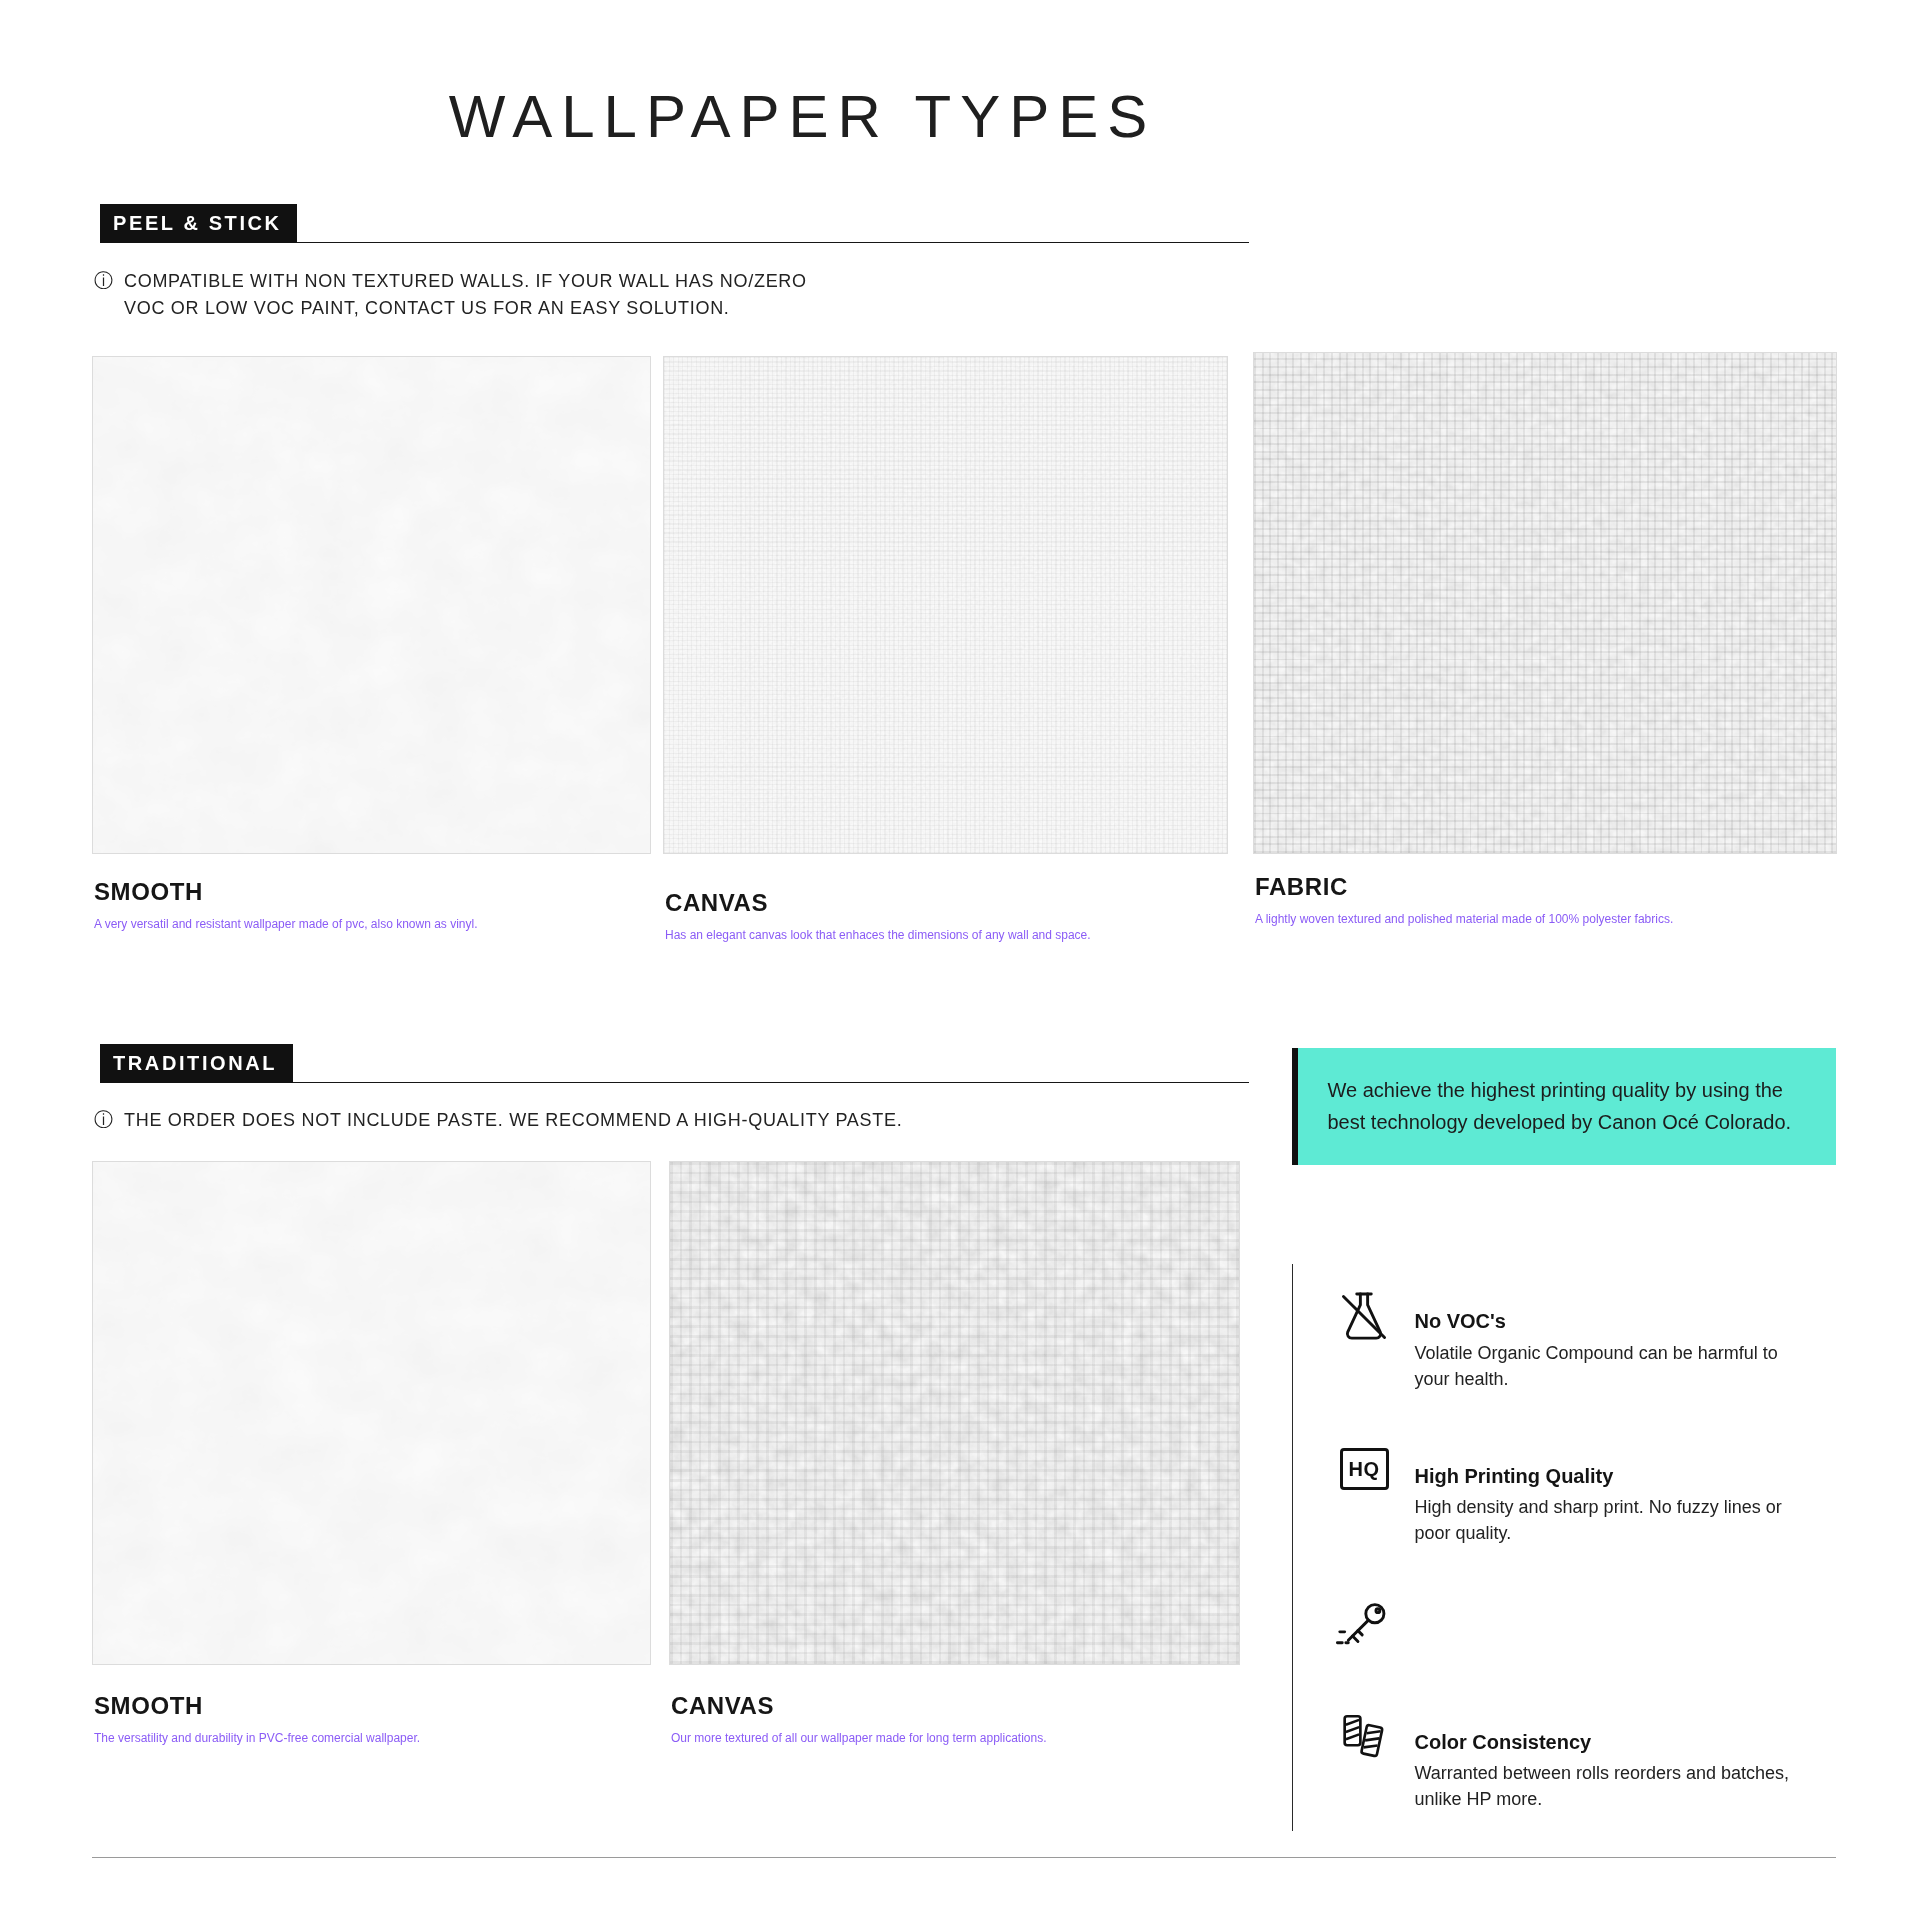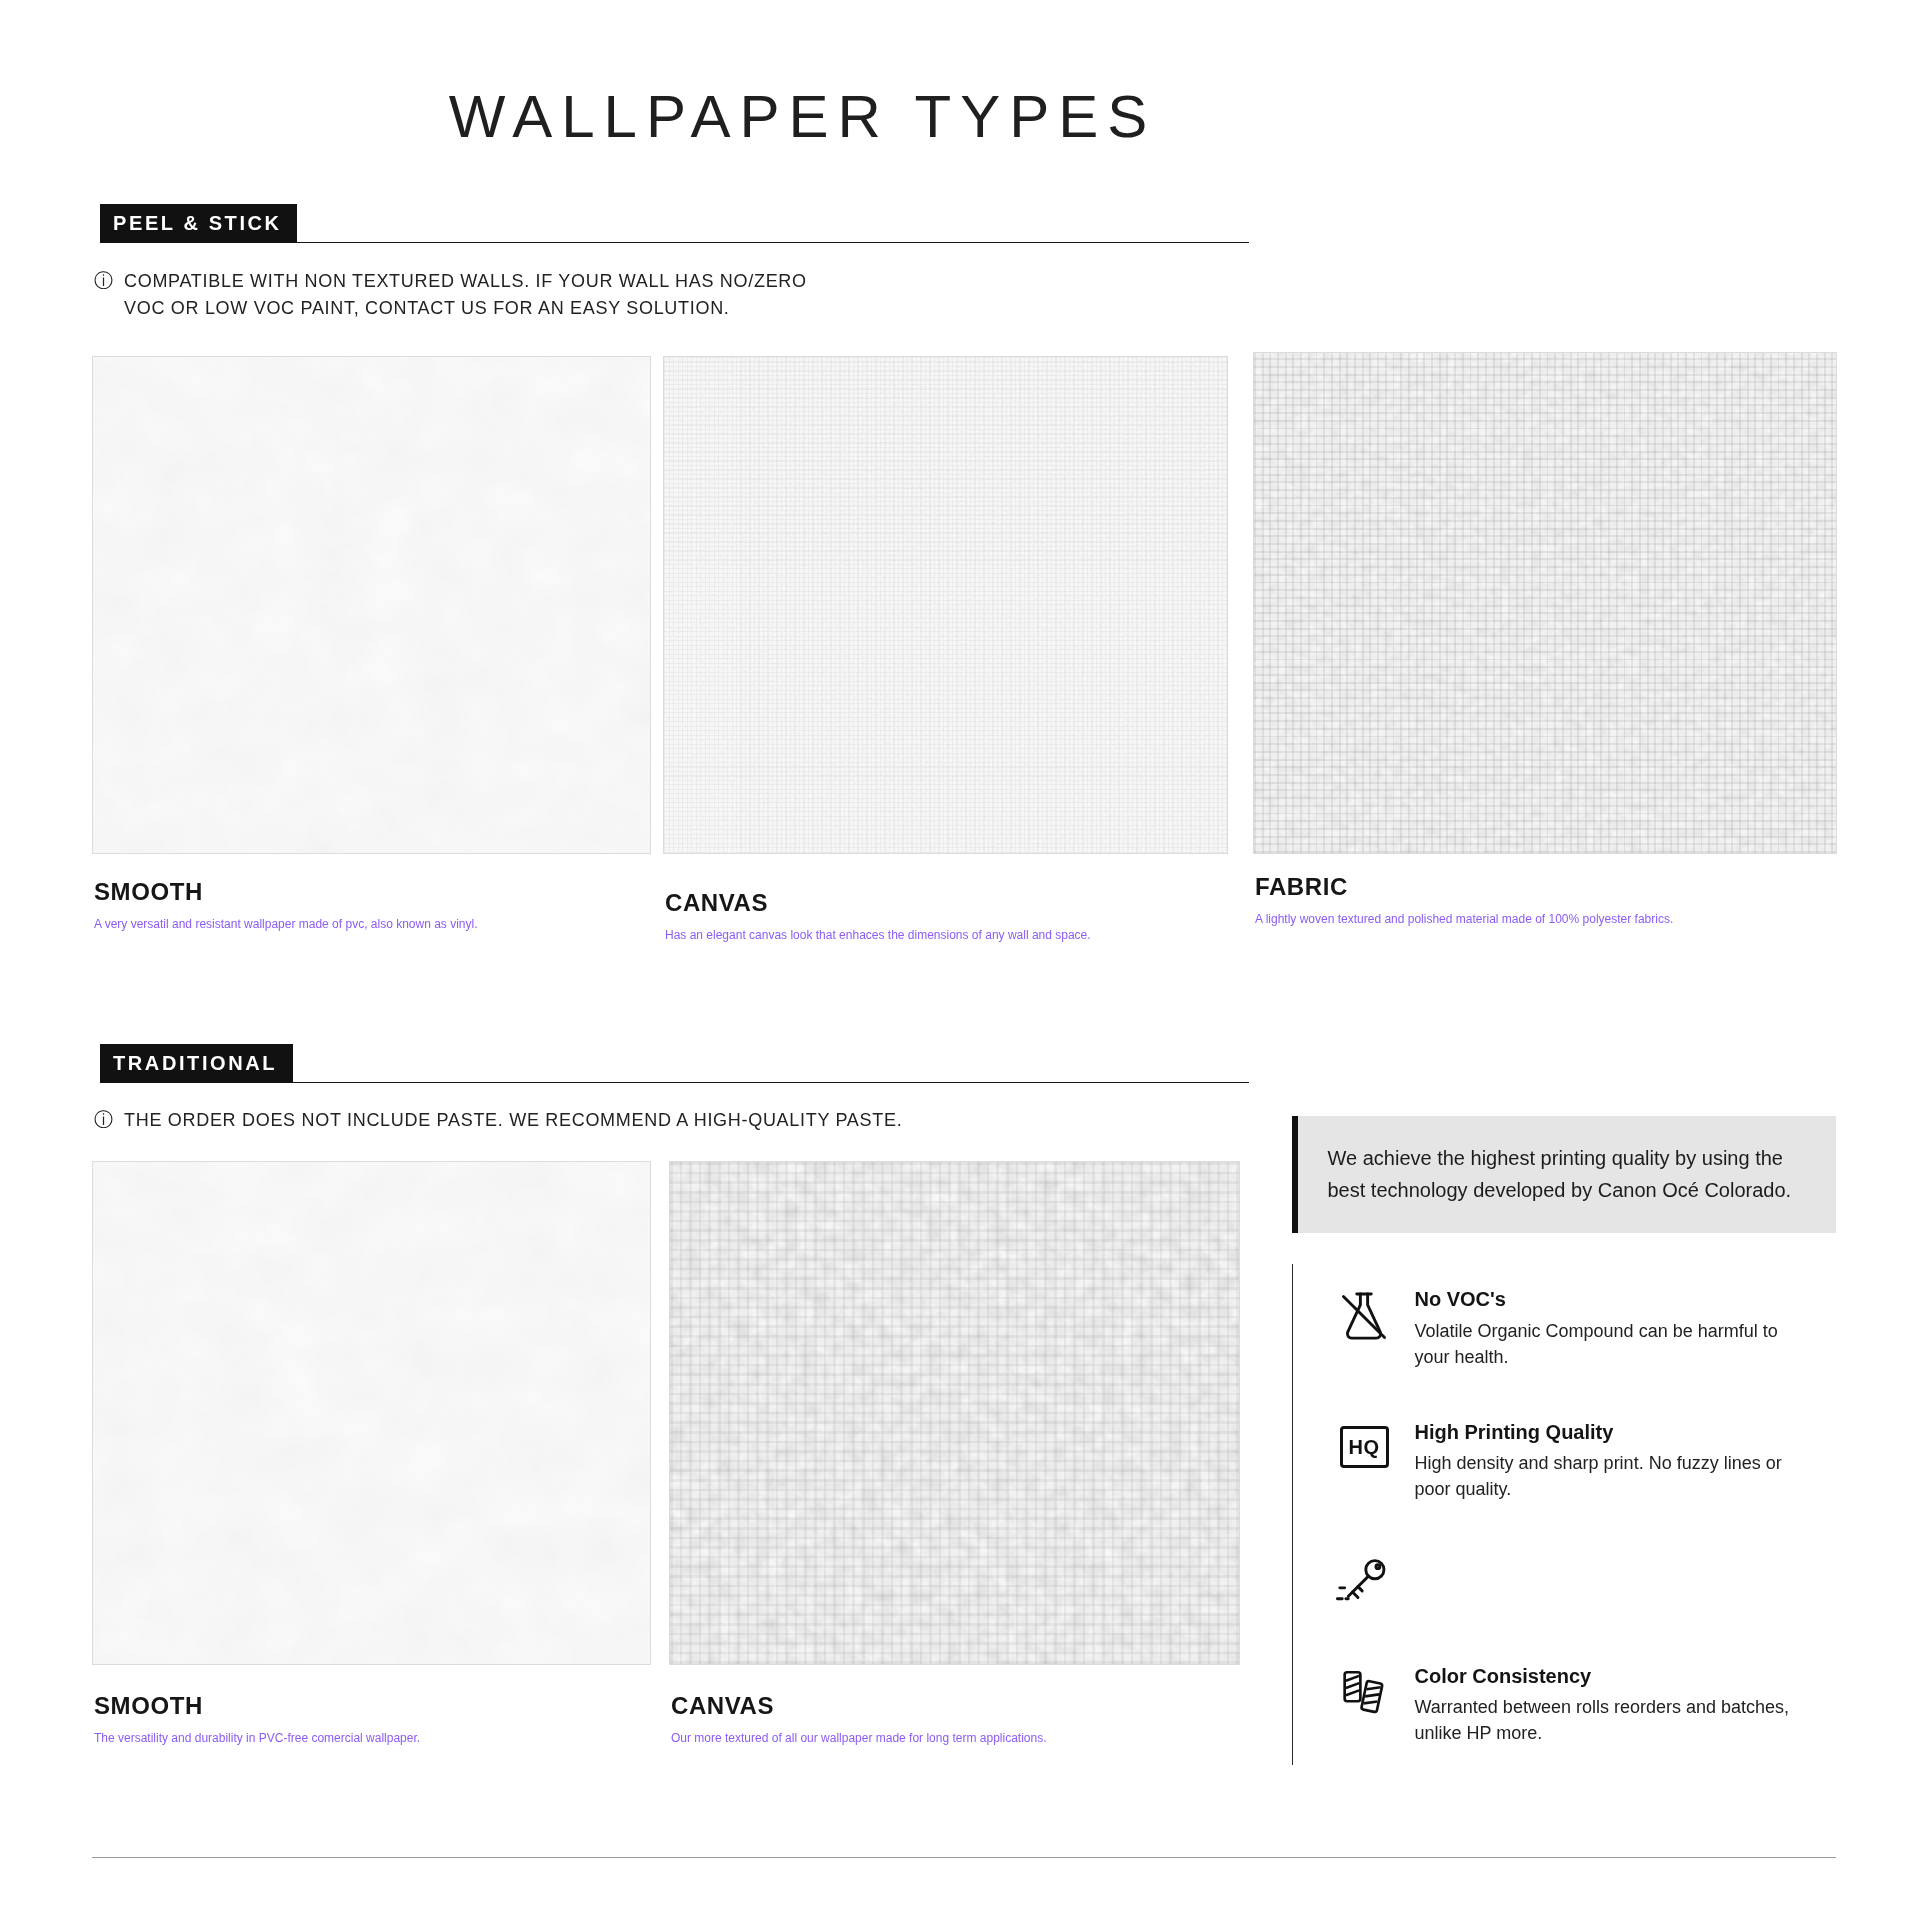--- a/index.html
+++ b/index.html
@@ -49,31 +49,31 @@
 
   .caption { position:absolute; }
   .cap-name { font-size:24px; font-weight:bold; letter-spacing:0.6px; color:#161616; margin-bottom:10.3px; }
   .cap-desc { font-size:12px; line-height:1.4; color:#8b5cf6; }
   #cap-p1 { left:94px;  top:878px; width:539px; }
   #cap-p2 { left:665px; top:889px; width:584px; }
   #cap-p3 { left:1255px; top:873px; width:591px; }
   #cap-t1 { left:94px;  top:1692px; width:449px; }
   #cap-t2 { left:671px; top:1692px; width:539px; }
 
-  .quality-box { position:absolute; left:1292px; top:1116px; width:544px;
-                 background:#e5e5e5; border-left:6.4px solid #111;
+  .quality-box { position:absolute; left:1292px; top:1048px; width:544px;
+                 background:#5eead4; border-left:6.4px solid #111;
                  padding:26px 29.5px; font-size:20px; line-height:1.62; color:#1c1c1c; }
 
   .features { position:absolute; left:1292px; top:1264px; width:559px;
               border-left:1.9px solid #2a2a2a; padding:24.4px 0 19px 41px;
               display:flex; flex-direction:column; gap:51px; }
   .feature { display:flex; gap:20.5px; align-items:flex-start; }
   .f-icon { width:60px; height:60px; flex:0 0 60px; display:flex; align-items:flex-start; justify-content:center; }
   .f-icon svg { width:58px; height:58px; }
-  .f-title { font-size:20px; font-weight:bold; color:#141414; margin-bottom:6.4px; }
+  .f-title { font-size:20px; font-weight:bold; color:#141414; margin-bottom:6.4px;margin-top:22px; }
   .f-desc { font-size:18px; line-height:1.45; color:#222; max-width:385px; }
   .hq-badge { width:49px; height:42px; margin-top:5.1px; border:3.9px solid #111; border-radius:4px;
               display:flex; align-items:center; justify-content:center;
               font-weight:bold; font-size:20px; color:#111; letter-spacing:0.6px; }
 
   .bottom-rule { position:absolute; left:92px; right:90px; top:1857px; border-top:1.9px solid #9a9a9a; }
 </style>
 </head>
 <body>
 

